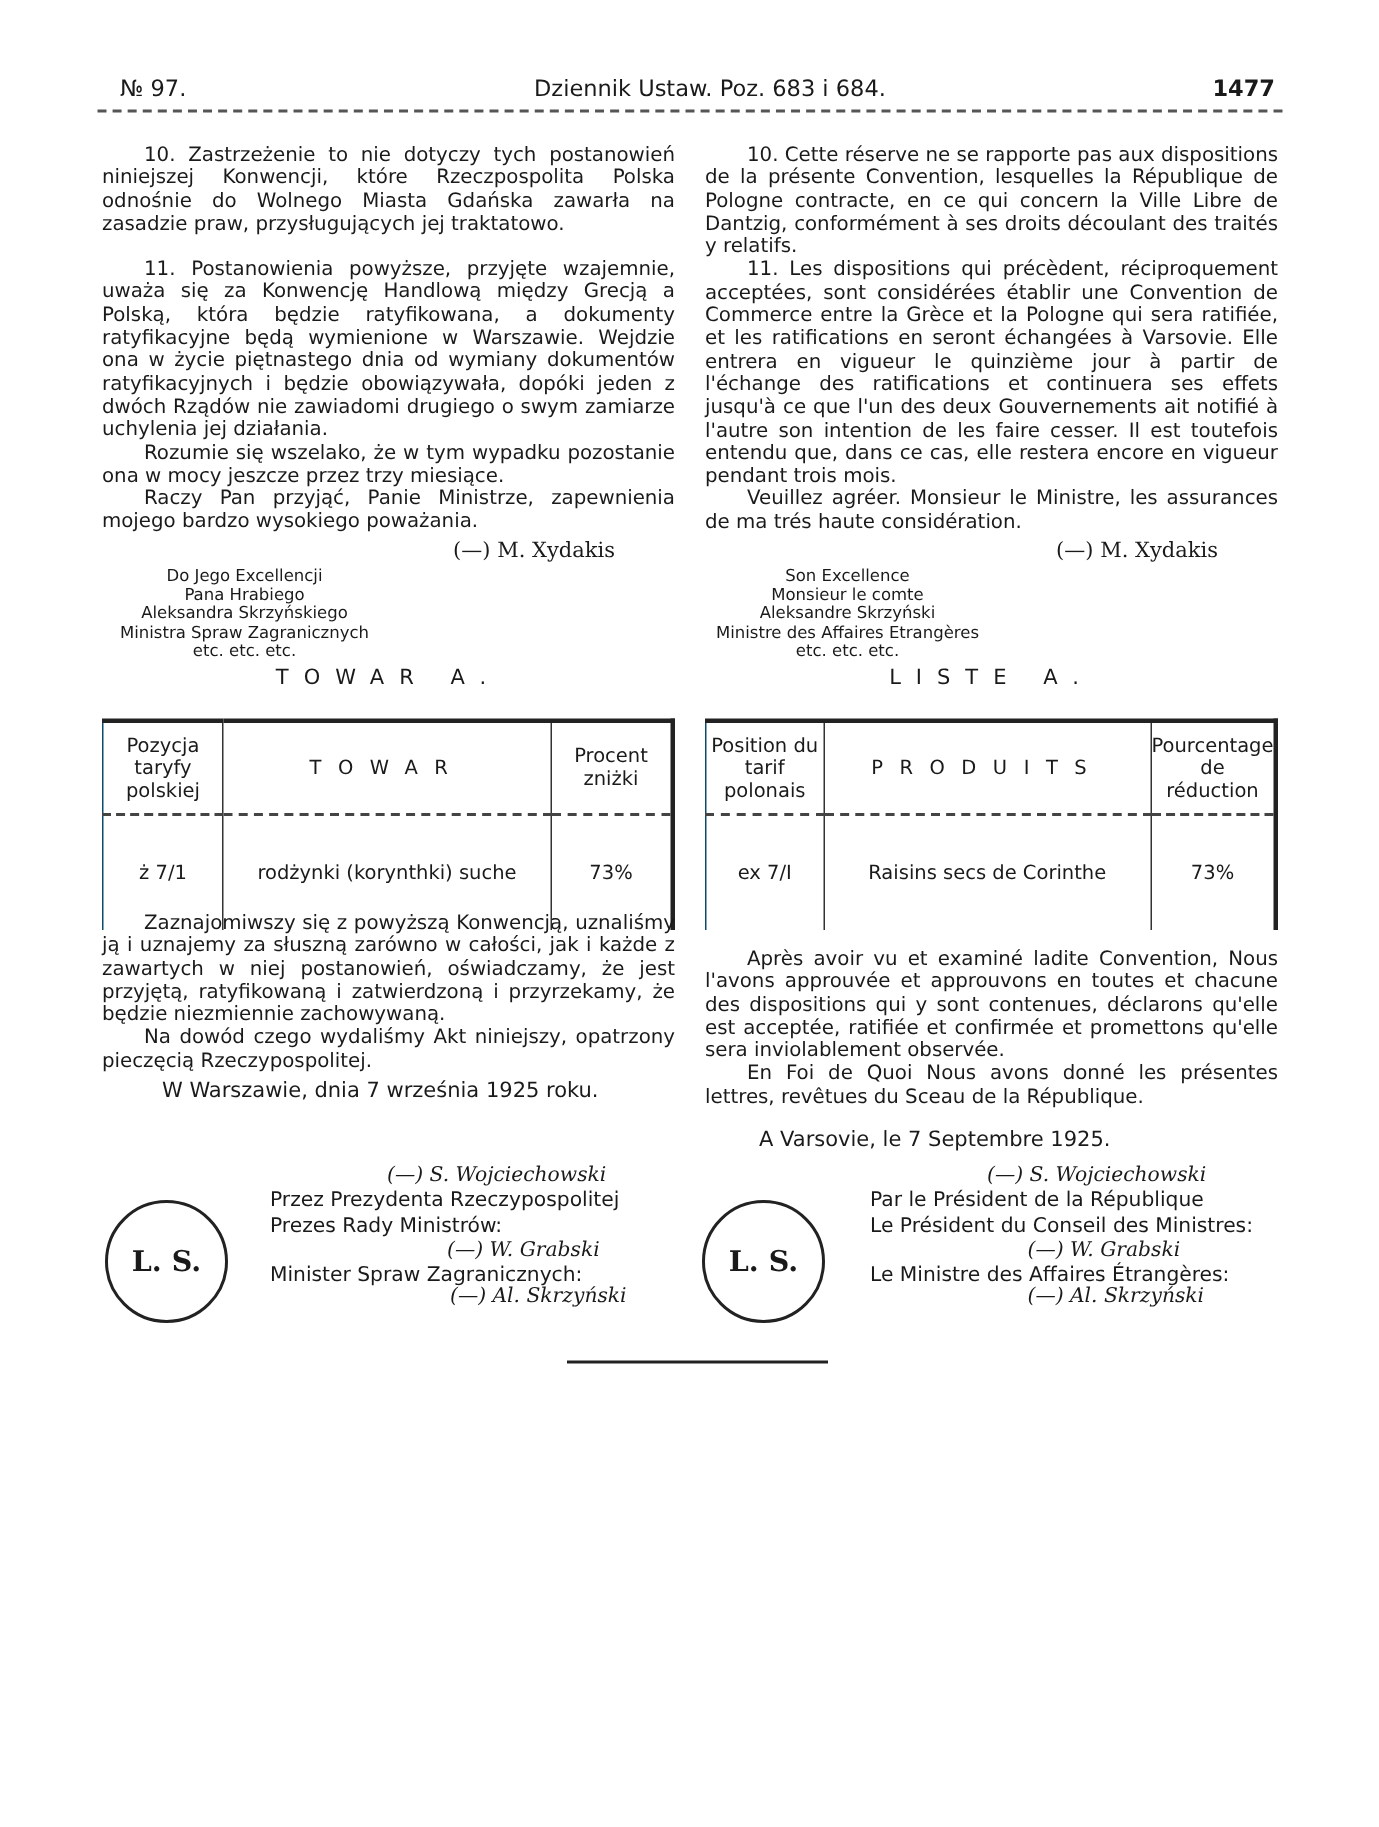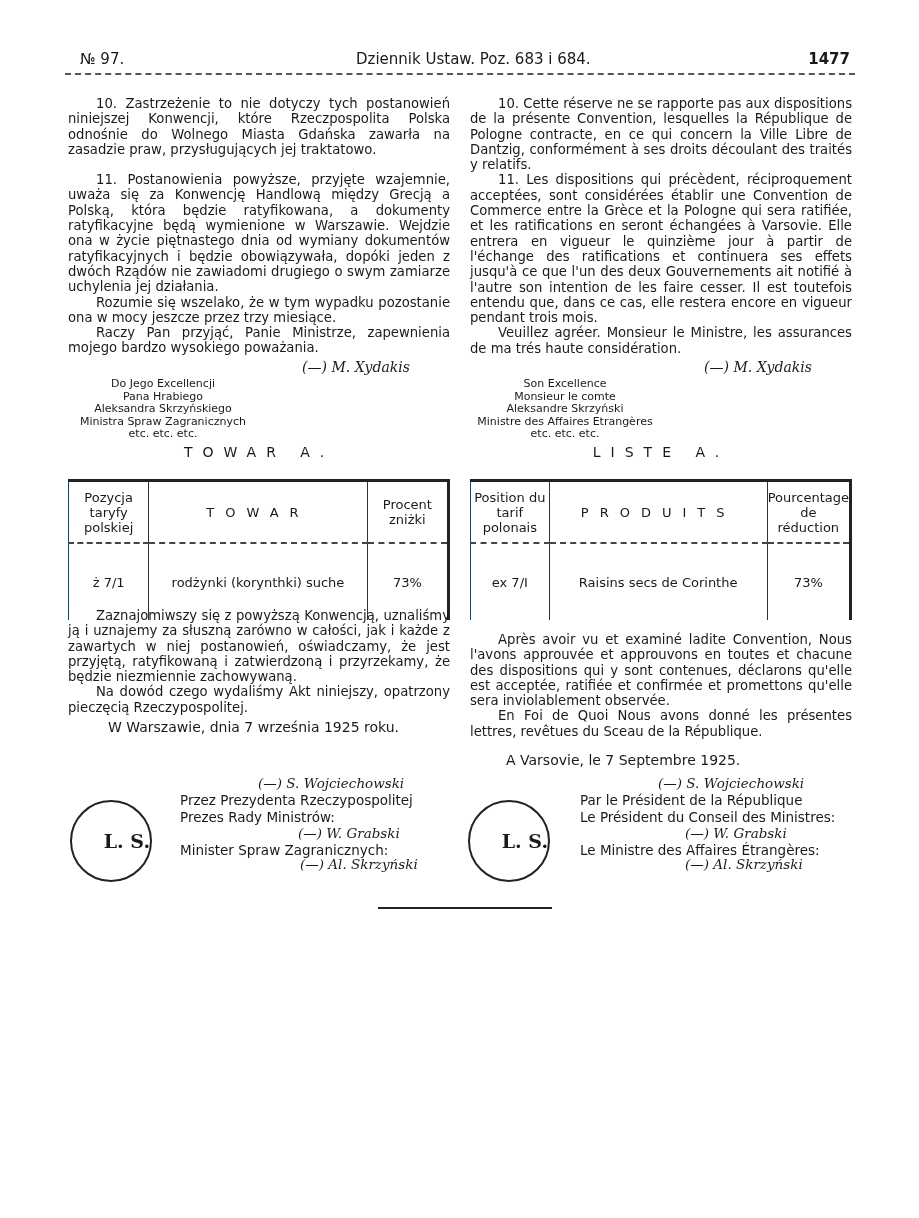--- a/index.html
+++ b/index.html
@@ -9,32 +9,32 @@
   .header { left: 80px; top: 50px; width: 770px; height: 24px; font-size: 15px; }
   .header .left { position: absolute; left: 0; top: 0; }
   .header .center { position: absolute; left: 276px; top: 0; }
   .header .right { position: absolute; right: 0; top: 0; font-weight: bold; }
   .header-rule { left: 65px; top: 73px; width: 790px; height: 0; border-top: 2px dashed #555; }
   .col { position: absolute; width: 382px; font-size: 13.2px; line-height: 15.3px; }
   .col-left { left: 68px; }
   .col-right { left: 470px; }
   .p { text-align: justify; margin: 0; }
   .ind { text-indent: 28px; }
-  .sig { text-align: right; font-family: "DejaVu Serif", serif; font-style: italic; font-size: 14px; margin: 4px 40px 0 0; }
+  .sig { text-align: right; font-family: "DejaVu Serif", serif; font-size: 14px; margin: 4px 40px 0 0; }
   .addr { text-align: center; font-size: 11px; line-height: 12.5px; width: 190px; margin-top: 3px; }
   .lista { text-align: center; letter-spacing: 10px; font-size: 14px; margin: 4px 0 6px 0; }
   table.tbl { border-collapse: collapse; width: 382px; font-size: 13px; }
   table.tbl td { border-left: 1px solid #333; border-right: 1px solid #333; text-align: center; vertical-align: middle; padding: 0; }
   table.tbl tr.hd td { border-top: 3px solid #222; border-bottom: 2px dashed #444; height: 60px; line-height: 15px; }
   table.tbl tr.row td { height: 76px; }
   table.tbl td.first { border-left: 1px solid #0c4a6e; }
   table.tbl td.last { border-right: 3px solid #222; }
   .spaced { letter-spacing: 11px; }
   .seal { position: absolute; width: 78px; height: 78px; border: 2px solid #222; border-radius: 50%;
-          display: flex; align-items: center; justify-content: flex-end;
+          display: flex; align-items: center; justify-content: center;
           font-family: "DejaVu Serif", serif; font-weight: bold; font-size: 19px; }
   .sigblock { position: absolute; font-size: 13.5px; line-height: 17px; }
   .sigblock .it { font-family: "DejaVu Serif", serif; font-style: italic; }
   .bottom-rule { left: 378px; top: 907px; width: 174px; height: 0; border-top: 2px solid #222; }
 </style>
 </head>
 <body>
 
 <div class="abs header">
   <span class="left">№ 97.</span>

